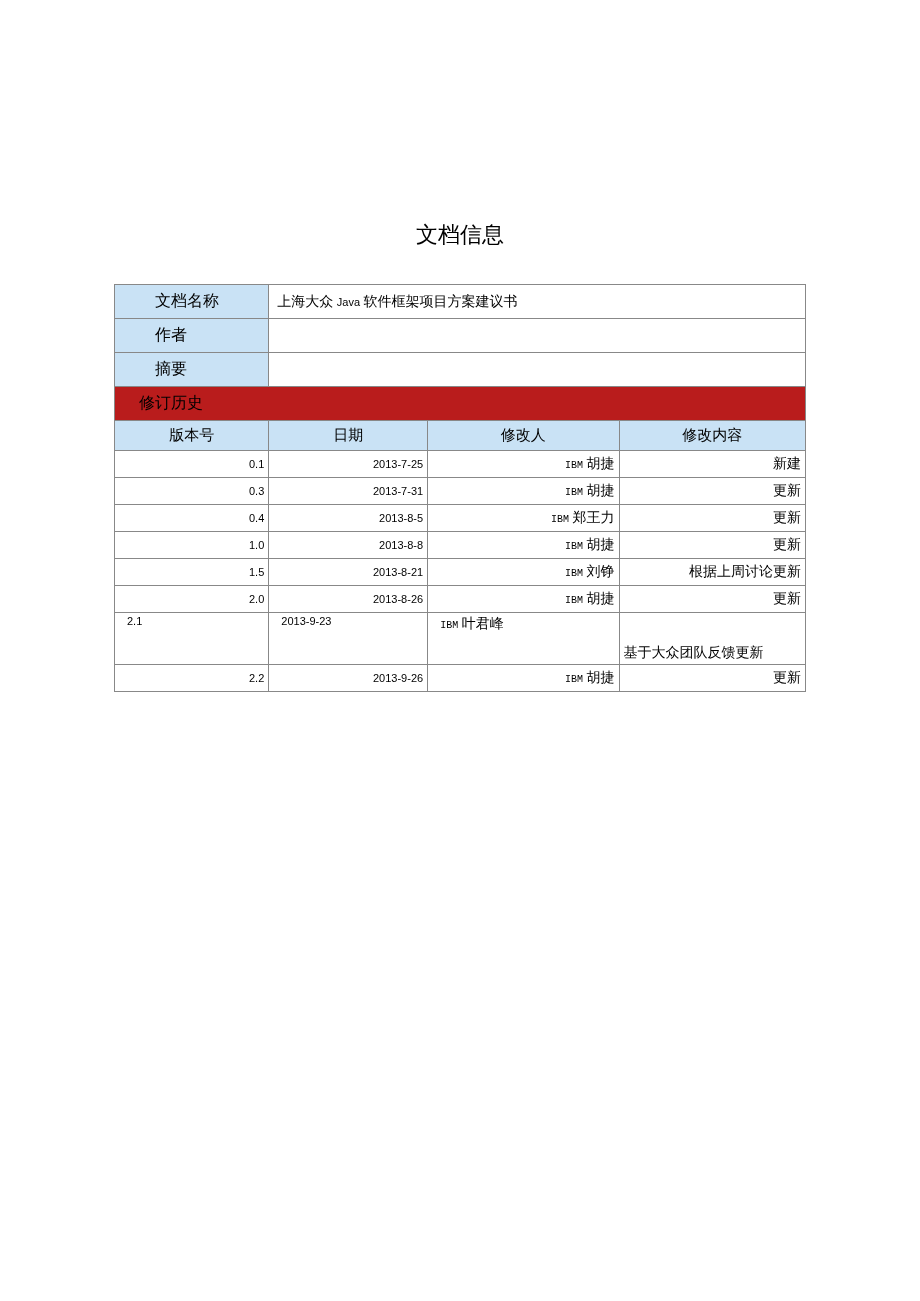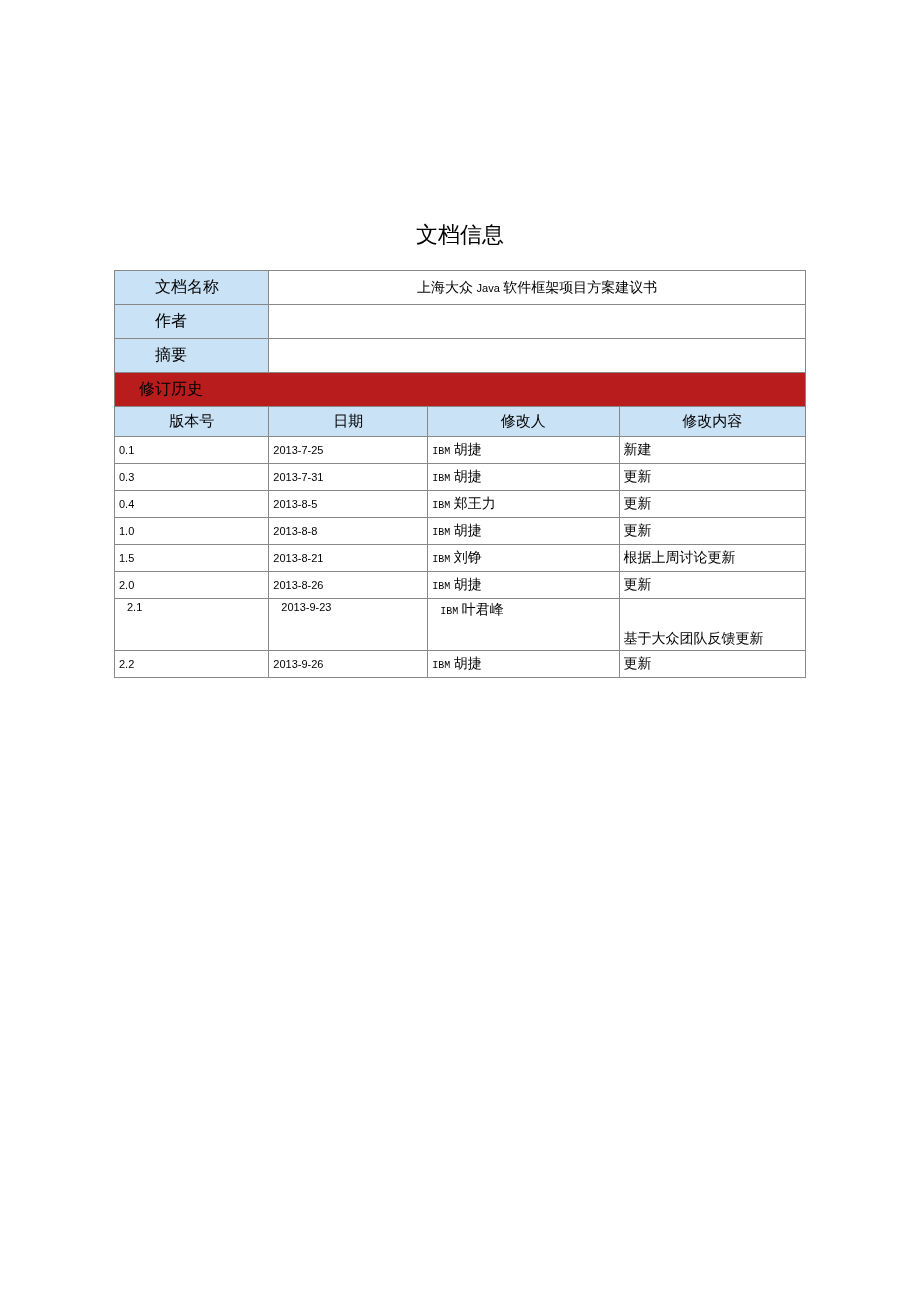--- a/index.html
+++ b/index.html
@@ -16,40 +16,40 @@
     }
     .page-title {
       text-align: center;
       font-size: 22px;
       padding-top: 220px;
       padding-bottom: 20px;
       color: #000;
     }
     .main-table {
       width: 692px;
-      margin: 0 auto;
+      margin: 14px auto;
       border-collapse: collapse;
       border: 1px solid #888;
     }
     .main-table td, .main-table th {
       border: 1px solid #888;
       vertical-align: middle;
     }
     .header-cell {
       background: #c9e2f5;
       padding: 6px 0 6px 40px;
       font-size: 16px;
       text-align: left;
       color: #000;
     }
     .value-cell {
       background: #ffffff;
       padding: 3px 8px;
       font-size: 14px;
-      text-align: center;
+      text-align: left;
     }
     .value-cell .small {
       font-size: 11px;
       font-family: Arial, sans-serif;
     }
     .full-header {
       background: #b91c1c;
       padding: 6px 0 6px 24px;
       font-size: 16px;
       text-align: left;
@@ -58,21 +58,21 @@
       background: #c9e2f5;
       text-align: center;
       padding: 5px 4px;
       font-size: 15px;
       font-weight: normal;
     }
     .data-cell {
       background: #ffffff;
       padding: 4px 4px;
       font-size: 14px;
-      text-align: left;
+      text-align: right;
       vertical-align: bottom;
     }
     .data-cell .num {
       font-size: 11px;
       font-family: Arial, sans-serif;
     }
     .data-cell .ibm {
       font-size: 10px;
       font-family: Liberation Mono, monospace;
     }

